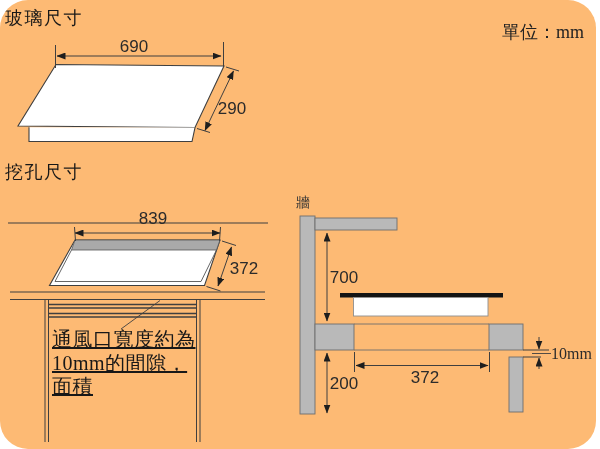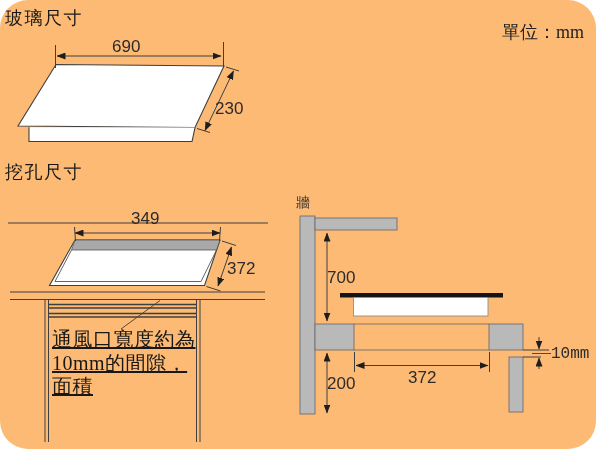--- a/index.html
+++ b/index.html
@@ -6,23 +6,23 @@
   #canvas{
     position:relative;width:596px;height:449px;background:#fdba74;overflow:hidden;
     font-family:"Liberation Serif","DejaVu Serif",serif;color:#1f1f1f;border-radius:28px;
   }
   #linework{position:absolute;left:0;top:0;}
   .lbl{position:absolute;white-space:nowrap;}
   .title{font-size:18px;letter-spacing:1.5px;color:#171717;}
   .unit{font-size:18px;color:#222;}
   .num{
     font-family:"Liberation Sans","DejaVu Sans",sans-serif;
-    font-size:17px;color:#2b2b2b;text-align:left;
+    font-size:17px;color:#2b2b2b;text-align:center;
   }
-  .num-sm{font-family:Liberation Mono, monospace;font-size:16px;color:#2b2b2b;}
+  .num-sm{font-family:Liberation Serif, serif;font-size:16px;color:#2b2b2b;}
   .wall{font-size:14px;color:#333;}
   .note{
     position:absolute;left:52px;top:328px;width:152px;
     font-size:20px;line-height:23.5px;letter-spacing:0.5px;color:#181818;text-decoration:underline;
   }
   .note div{white-space:nowrap;}
 </style>
 </head>
 <body>
 
@@ -122,23 +122,23 @@
         <line x1="539" y1="369" x2="539" y2="358" marker-end="url(#arr)"></line>
       </g>
     </g>
   </svg>
 
   <div class="lbl title" style="left:5px;top:6px">玻璃尺寸</div>
   <div class="lbl unit" style="left:502px;top:20px">單位：mm</div>
   <div class="lbl title" style="left:5px;top:160px">挖孔尺寸</div>
 
   <div class="lbl num" style="left:112px;top:37px;width:44px">690</div>
-  <div class="lbl num" style="left:215px;top:99px;width:34px">230</div>
+  <div class="lbl num" style="left:215px;top:99px;width:34px">290</div>
 
-  <div class="lbl num" style="left:131px;top:209px;width:44px">349</div>
+  <div class="lbl num" style="left:131px;top:209px;width:44px">839</div>
   <div class="lbl num" style="left:227px;top:259px;width:34px">372</div>
 
   <div class="lbl wall" style="left:296px;top:194px">牆</div>
   <div class="lbl num" style="left:327px;top:268px;width:34px">700</div>
   <div class="lbl num" style="left:327px;top:374px;width:34px">200</div>
   <div class="lbl num" style="left:408px;top:368px;width:34px">372</div>
   <div class="lbl num-sm" style="left:551px;top:345px">10mm</div>
 
   <div class="note">
     <div>通風口寬度約為</div>

